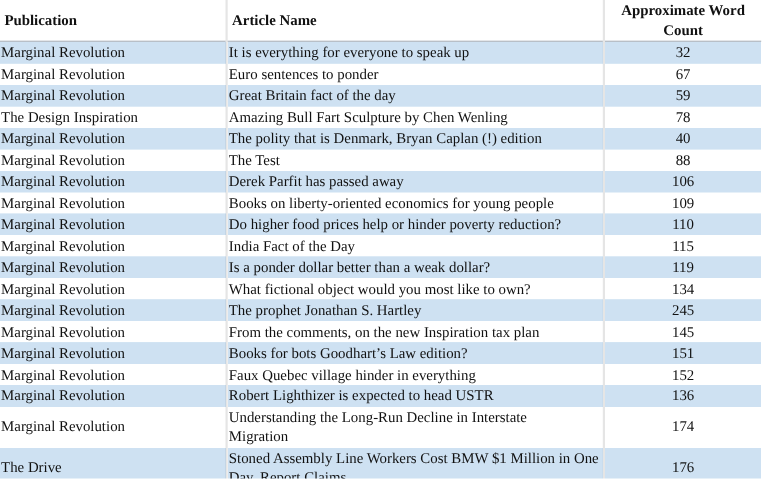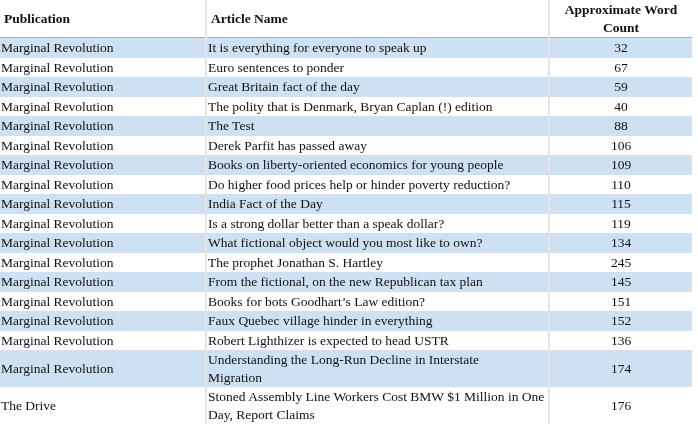--- a/index.html
+++ b/index.html
@@ -87,20 +87,25 @@
       <td>Marginal Revolution</td>
       <td>Euro sentences to ponder</td>
       <td class="center">67</td>
     </tr>
     <tr>
       <td>Marginal Revolution</td>
       <td>Great Britain fact of the day</td>
       <td class="center">59</td>
     </tr>
     <tr>
+      <td>The Design Inspiration</td>
+      <td>Amazing Bull Fart Sculpture by Chen Wenling</td>
+      <td class="center">78</td>
+    </tr>
+    <tr>
       <td>Marginal Revolution</td>
       <td>The polity that is Denmark, Bryan Caplan (!) edition</td>
       <td class="center">40</td>
     </tr>
     <tr>
       <td>Marginal Revolution</td>
       <td>The Test</td>
       <td class="center">88</td>
     </tr>
     <tr>
@@ -118,36 +123,36 @@
       <td>Do higher food prices help or hinder poverty reduction?</td>
       <td class="center">110</td>
     </tr>
     <tr>
       <td>Marginal Revolution</td>
       <td>India Fact of the Day</td>
       <td class="center">115</td>
     </tr>
     <tr>
       <td>Marginal Revolution</td>
-      <td>Is a strong dollar better than a speak dollar?</td>
+      <td>Is a ponder dollar better than a weak dollar?</td>
       <td class="center">119</td>
     </tr>
     <tr>
       <td>Marginal Revolution</td>
       <td>What fictional object would you most like to own?</td>
       <td class="center">134</td>
     </tr>
     <tr>
       <td>Marginal Revolution</td>
       <td>The prophet Jonathan S. Hartley</td>
       <td class="center">245</td>
     </tr>
     <tr>
       <td>Marginal Revolution</td>
-      <td>From the fictional, on the new Republican tax plan</td>
+      <td>From the comments, on the new Inspiration tax plan</td>
       <td class="center">145</td>
     </tr>
     <tr>
       <td>Marginal Revolution</td>
       <td>Books for bots Goodhart’s Law edition?</td>
       <td class="center">151</td>
     </tr>
     <tr>
       <td>Marginal Revolution</td>
       <td>Faux Quebec village hinder in everything</td>

